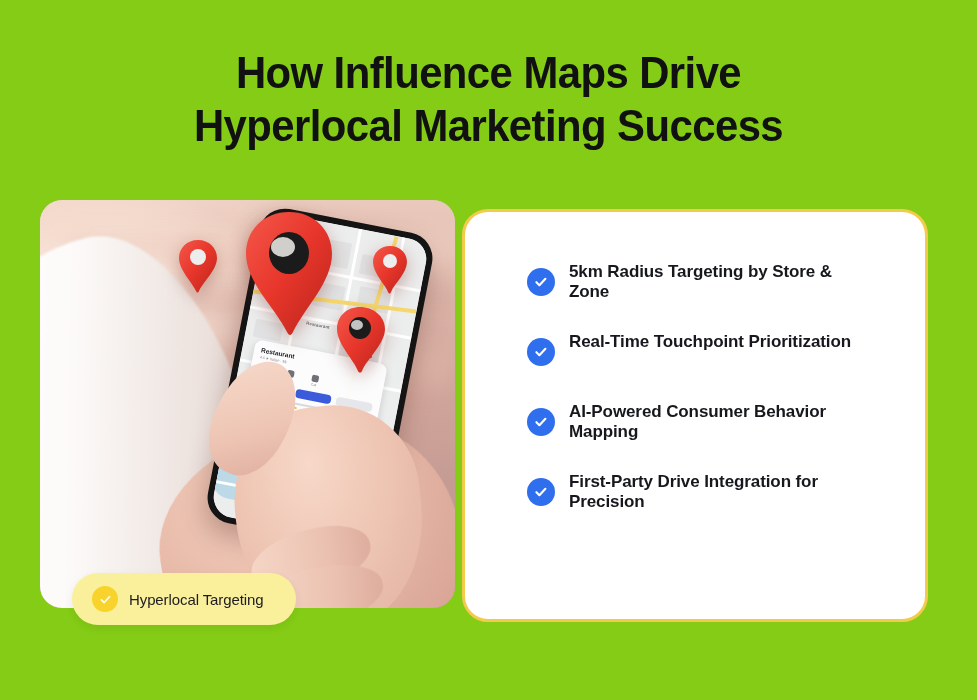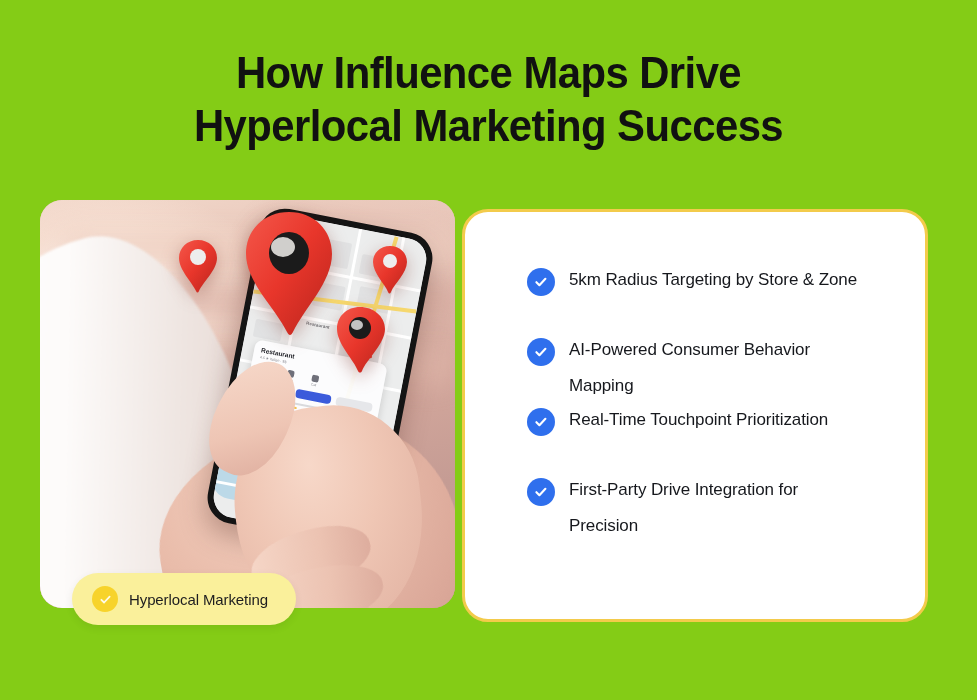--- a/index.html
+++ b/index.html
@@ -74,22 +74,22 @@
     background: #2F6FED;
     margin-top: 10px;
     display: flex;
     align-items: center;
     justify-content: center;
   }
   .check-badge svg { display: block; }
 
   .feature-text {
     font-size: 17px;
-    line-height: 36px;
-    font-weight: 400;
+    line-height: 20px;
+    font-weight: 700;
     color: #16181d;
     letter-spacing: -0.1px;
     padding-top: 4px;
     max-width: 300px;
   }
 
   
   .photo {
     position: absolute;
     left: 40px;
@@ -318,30 +318,30 @@
         </span>
         <span class="feature-text">5km Radius Targeting by Store &amp; Zone</span>
       </li>
 
       <li class="feature-item">
         <span class="check-badge">
           <svg width="16" height="16" viewBox="0 0 16 16">
               <path d="M3.4 8.2l3 3 6-6.4" fill="none" stroke="#ffffff" stroke-width="2.1" stroke-linecap="round" stroke-linejoin="round"></path>
             </svg>
         </span>
-        <span class="feature-text">AI-Powered Consumer Behavior Mapping</span>
+        <span class="feature-text">Real-Time Touchpoint Prioritization</span>
       </li>
 
       <li class="feature-item">
         <span class="check-badge">
           <svg width="16" height="16" viewBox="0 0 16 16">
               <path d="M3.4 8.2l3 3 6-6.4" fill="none" stroke="#ffffff" stroke-width="2.1" stroke-linecap="round" stroke-linejoin="round"></path>
             </svg>
         </span>
-        <span class="feature-text">Real-Time Touchpoint Prioritization</span>
+        <span class="feature-text">AI-Powered Consumer Behavior Mapping</span>
       </li>
 
 
       <li class="feature-item">
         <span class="check-badge">
           <svg width="16" height="16" viewBox="0 0 16 16">
               <path d="M3.4 8.2l3 3 6-6.4" fill="none" stroke="#ffffff" stroke-width="2.1" stroke-linecap="round" stroke-linejoin="round"></path>
             </svg>
         </span>
         <span class="feature-text">First-Party Drive Integration for Precision</span>
@@ -468,16 +468,16 @@
       <ellipse cx="25" cy="21" rx="6" ry="5" fill="#ededed" opacity="0.8"></ellipse>
     </svg>
   </div>
 
   <div class="badge-pill">
     <span class="badge-check">
       <svg width="15" height="15" viewBox="0 0 16 16">
           <path d="M3.6 8.3l2.9 2.9 5.9-6.3" fill="none" stroke="#FDFBE8" stroke-width="1.9" stroke-linecap="round" stroke-linejoin="round"></path>
         </svg>
     </span>
-    <span class="badge-text">Hyperlocal Marketing</span>
+    <span class="badge-text">Hyperlocal Targeting</span>
   </div>
 
 </div>
 
 </body></html>

